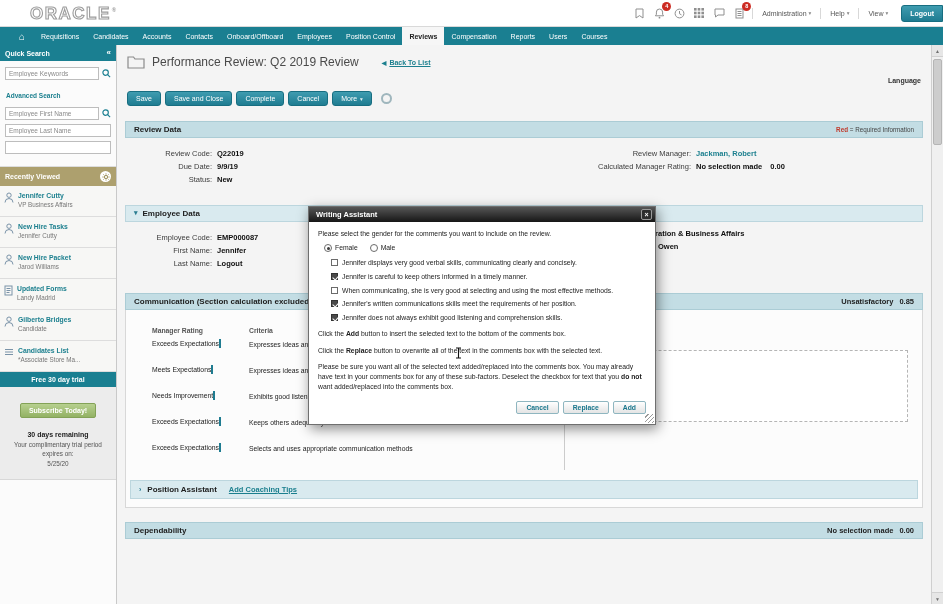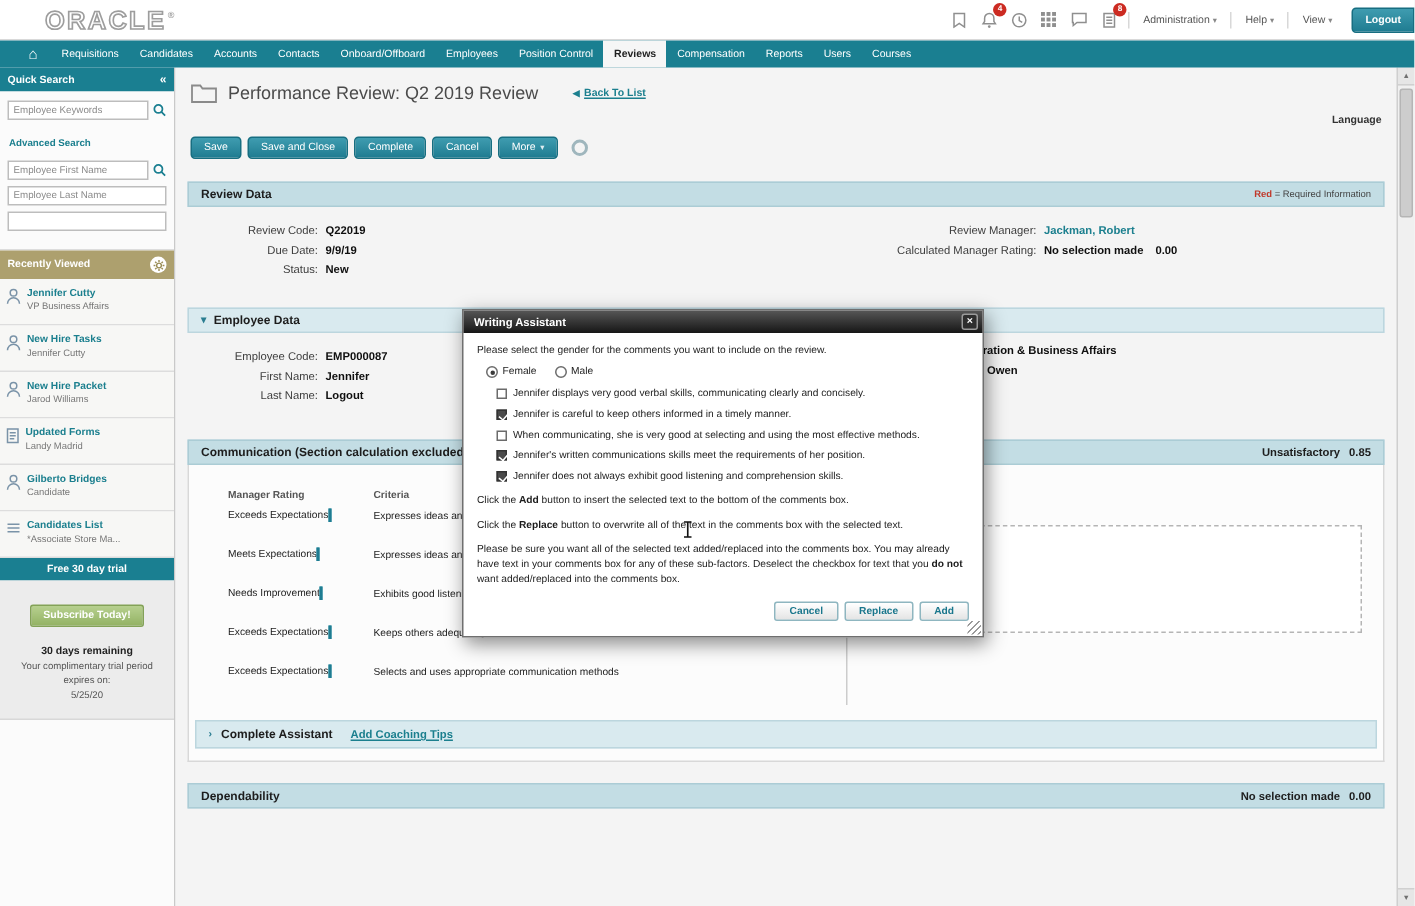--- a/index.html
+++ b/index.html
@@ -486,21 +486,21 @@
               <span class="crit-cell">Selects and uses appropriate communication methods</span>
             </div>
           </div>
           <div class="rows-right">
             <div class="mini-sq"></div>
             <div class="dash-box"></div>
           </div>
         </div>
         <div class="coach-bar">
           <span class="chev">›</span>
-          <span>Complete Assistant</span>
+          <span>Position Assistant</span>
           <a class="coach-link">Add Coaching Tips</a>
         </div>
       </div>
     </section>
 
     <section class="sec mt14">
       <div class="sec-bar">
         <span>Dependability</span>
         <span class="bar-right">
             <span>No selection made</span>

